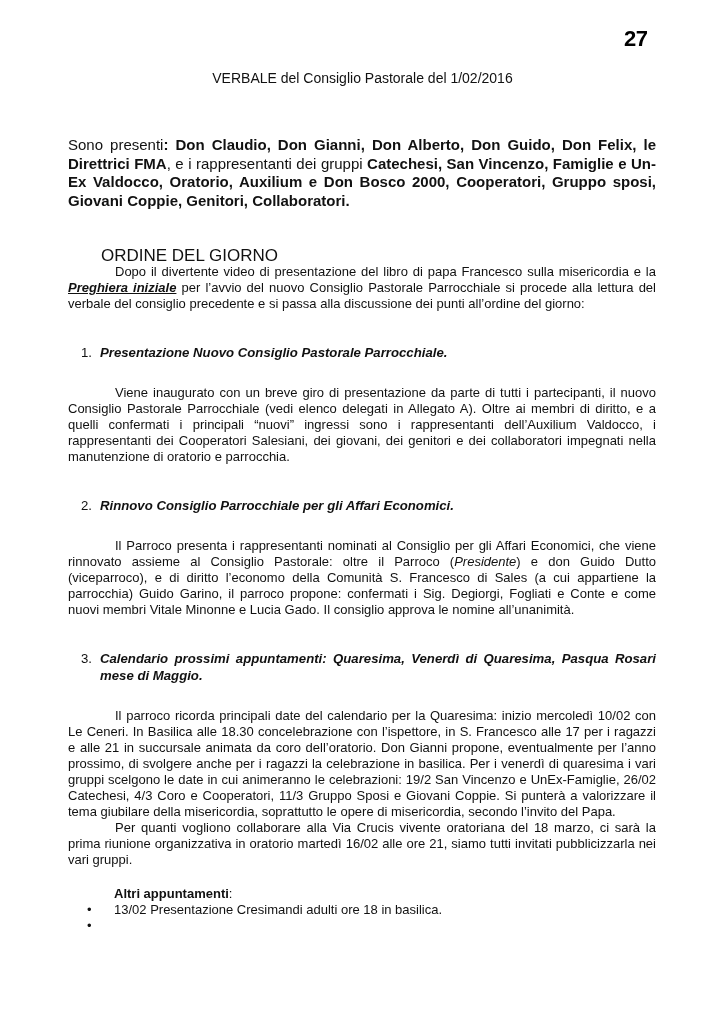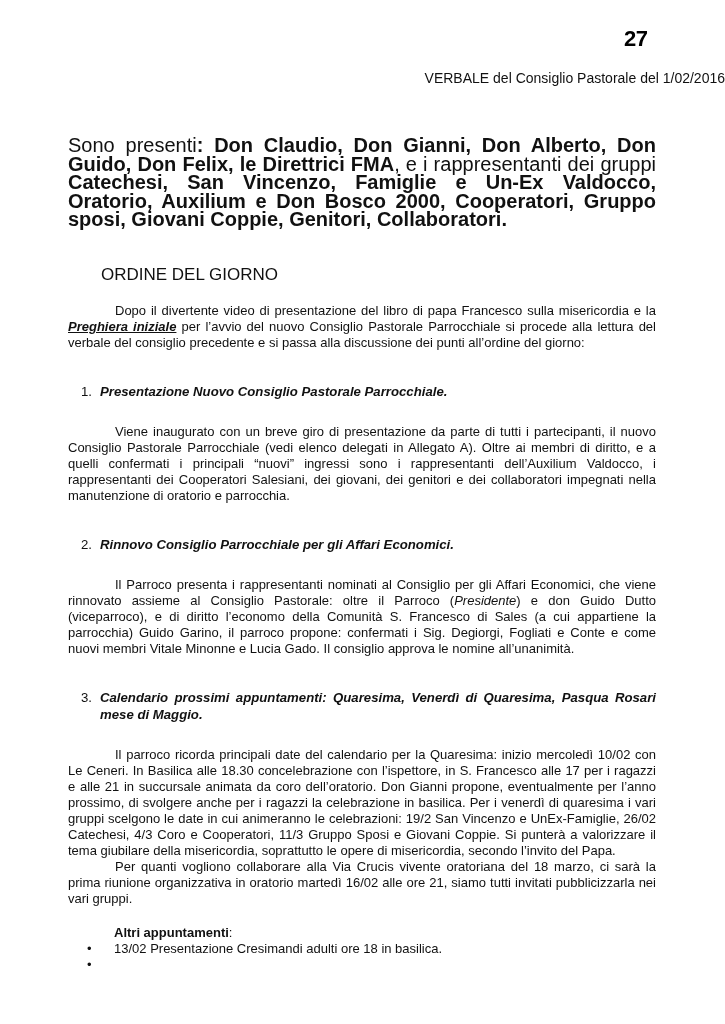--- a/index.html
+++ b/index.html
@@ -6,36 +6,36 @@
     body {
       width: 725px; height: 1024px; position: relative; overflow: hidden;
       font-family: "Liberation Sans", sans-serif; color: #111;
     }
     .page-number {
       position: absolute; top: 26px; left: 624px;
       font-family: "Liberation Sans", sans-serif; font-weight: bold;
       font-size: 22px; letter-spacing: -0.5px; color: #000;
     }
     .doc-title {
-      position: absolute; top: 70px; left: 0; width: 725px; text-align: right;
+      position: absolute; top: 70px; left: 0; width: 725px; text-align: center;
       font-size: 14px; color: #111;
     }
     .content {
       position: absolute; left: 68px; width: 588px; top: 136px;
       font-size: 13px; line-height: 16px;
     }
     .present {
-      font-size: 20px; line-height: 18.5px; text-align: justify;
+      font-size: 15px; line-height: 18.5px; text-align: justify;
       text-align-last: left;
     }
     .present b { font-weight: bold; }
     .ordine { margin-top: 38px; font-size: 17px; margin-left: 33px; }
     p { margin: 0; text-align: justify; }
     .indent { text-indent: 47px; }
-    .intro { margin-top: 20px; }
+    .intro { }
     .section { margin-top: 32px; }
     .section-head {
       display: flex; font-style: italic; font-weight: bold;
       font-size: 13.2px; line-height: 17px;
     }
     .section-num { font-style: normal; font-weight: normal; width: 46px; text-align: right; padding-right: 0; box-sizing: border-box; margin-left: -22px; margin-right: 8px;}
     .section-title { flex: 1; text-align: justify; text-align-last: left; }
     .section-body { margin-top: 24px; }
     .altri { margin-top: 18px; margin-left: 46px; }
     .altri b { font-weight: bold; }

